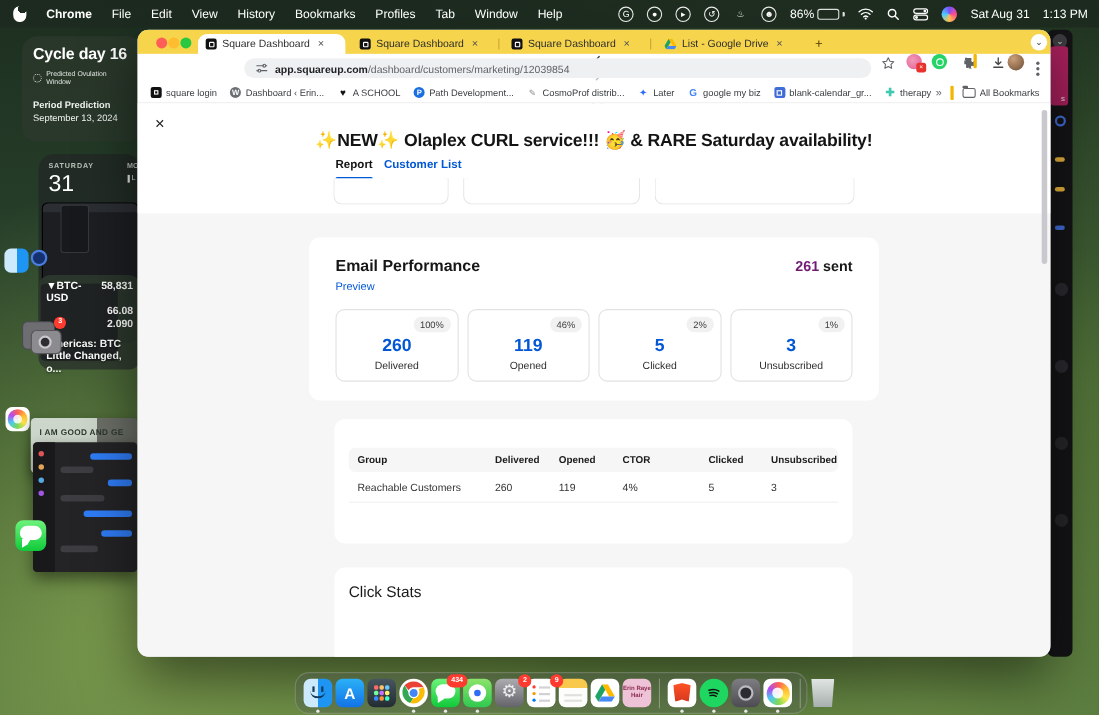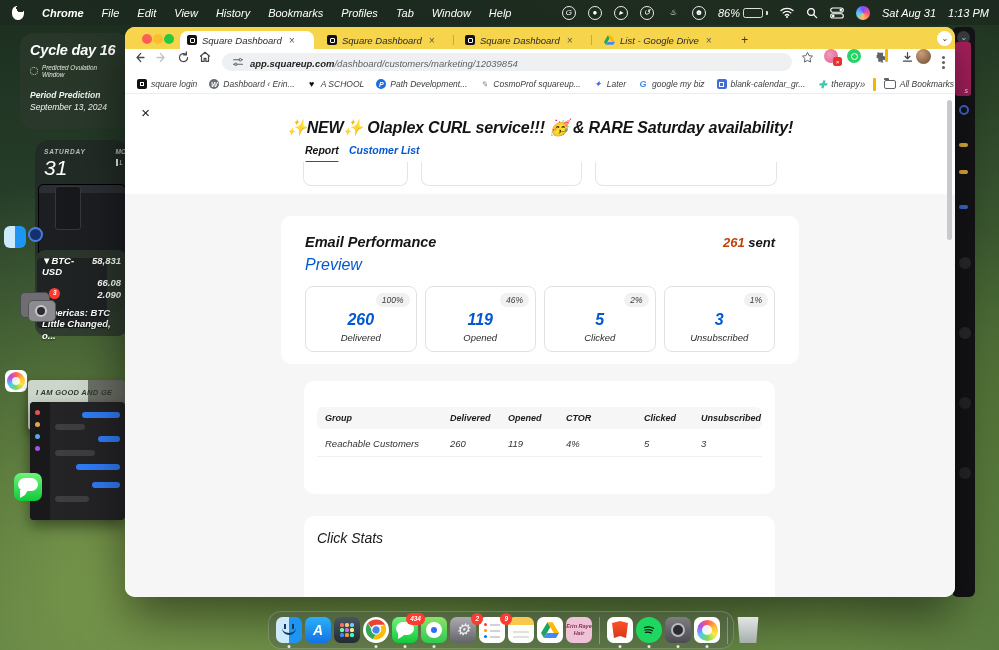--- a/index.html
+++ b/index.html
@@ -1,19 +1,19 @@
 <!DOCTYPE html>
 <html><head>
 <meta charset="utf-8">
 <style>
   * { margin:0; padding:0; box-sizing:border-box; }
   html,body { width:999px; height:650px; }
   body { font-family:"Liberation Sans", sans-serif; }
   .screen { position:relative; width:999px; height:650px; overflow:hidden; background:#203424; }
-  .abs { position:absolute;font-style:italic; }
+  .abs { position:absolute; }
 
   
   .wallpaper { inset:0; z-index:0;
     background:
       radial-gradient(circle at 12% 88%, rgba(168,199,94,.55), transparent 38%),
       radial-gradient(circle at 45% 96%, rgba(126,166,70,.6), transparent 42%),
       radial-gradient(circle at 82% 92%, rgba(140,175,80,.5), transparent 40%),
       radial-gradient(circle at 96% 55%, rgba(96,132,60,.5), transparent 35%),
       radial-gradient(circle at 70% 30%, rgba(60,92,48,.5), transparent 45%),
       linear-gradient(180deg,#1d2f20 0%, #27402a 35%, #33512c 65%, #47683a 100%);
@@ -109,21 +109,21 @@
   .tab.active { background:#fff; border-radius:8px 8px 0 0; font-weight:normal; }
   .tab .sq-ico { width:10px; height:10px; background:#111; border-radius:2px; position:relative; flex:none; }
   .tab .sq-ico::before { content:""; position:absolute; inset:2.5px; border:1.2px solid #fff; border-radius:1px; }
   .tab .x { color:#555; font-size:10px; margin-left:2px; }
   .tab-sep { position:absolute; top:8px; width:1px; height:10px; background:rgba(120,90,0,.35); }
   .newtab-btn { position:absolute; top:6px; font-size:12px; color:#4a3b00; }
   .tab-chevron { position:absolute; top:4px; width:15px; height:15px; background:#fff; border-radius:50%;
     display:flex; align-items:center; justify-content:center; font-size:8px; color:#333; }
   .gdrive-tri { width:11px; height:10px; flex:none; }
 
-  .toolbar { position:absolute; left:0; top:22px; right:0; height:26px; background:#fff; display:flex; align-items:flex-start; }
+  .toolbar { position:absolute; left:0; top:22px; right:0; height:26px; background:#fff; display:flex; align-items:center;flex-direction:column; }
   .nav-ic { width:16px; height:16px; margin-left:6px; display:flex; align-items:center; justify-content:center; }
   .urlpill { position:absolute; left:97px; top:4px; width:570px; height:18px; background:#eef0f2; border-radius:9px;
     display:flex; align-items:center; padding:0 10px; gap:6px; }
   .url-dom { font-size:9.5px; color:#202124; font-weight:bold; }
   .url-path { font-size:9.5px; color:#5f6368; }
   .ext { width:14px; height:14px; border-radius:50%; position:relative; }
   .ext-pink { background:radial-gradient(circle at 40% 40%, #f29ab9, #df5b93); }
   .ext-pink .xb { position:absolute; right:-4px; bottom:-3px; width:9px; height:9px; background:#e8322e; border-radius:2.5px;
     color:#fff; font-size:6px; display:flex; align-items:center; justify-content:center; }
   .ext-green { background:#25d366; }
@@ -148,22 +148,22 @@
   .ptab.report { left:180px; color:#141414; }
   .ptab.report::after { content:""; position:absolute; left:0; right:0; bottom:-8px; height:3px; background:#0257d5; border-radius:2px; }
   .ptab.custlist { left:224px; color:#0257d5; }
   .partial-card { position:absolute; top:68px; height:24px; border:1px solid #e4e4e4; border-top:none; border-radius:0 0 8px 8px; background:#fff; }
 
   .card { position:absolute; background:#fff; border-radius:10px; }
   .ep-card { left:156px; top:122px; width:518px; height:148px; padding:18px 24px; }
   .ep-head { display:flex; justify-content:space-between; align-items:baseline; }
   .ep-title { font-size:14.5px; font-weight:bold; color:#161616; }
   .ep-sent { font-size:13px; font-weight:bold; color:#161616; }
-  .ep-sent b { color:#c2410c; }
-  .ep-preview { font-size:16px; color:#0257d5; margin-top:6px; display:inline-block; }
+  .ep-sent b { color:#701a75; }
+  .ep-preview { font-size:10px; color:#0257d5; margin-top:6px; display:inline-block; }
   .statrow { display:flex; gap:8px; margin-top:12px; }
   .statbox { flex:1; border:1px solid #e2e2e2; border-radius:8px; height:66px; position:relative; text-align:center; }
   .statbox .pct { position:absolute; right:6px; top:6px; background:#f1f1f1; border-radius:8px; font-size:8.5px; color:#3c3c3c; padding:2px 6px; }
   .statbox .val { position:absolute; left:0; right:0; top:24px; font-size:16px; font-weight:bold; color:#0257d5; }
   .statbox .lbl { position:absolute; left:0; right:0; top:45px; font-size:9.5px; color:#2d2d2d; }
 
   .sg-card { left:179px; top:287px; width:471px; height:113px; padding:14px 13px; }
   .card-h2 { font-size:14px; font-weight:500; color:#1a1a1a; }
   .thead { position:relative; margin-top:12px; height:22px; background:#f6f6f6; border-radius:6px; }
   .thead span { position:absolute; top:6px; font-size:9px; font-weight:bold; color:#1b1b1b; }
@@ -418,21 +418,21 @@
       <span class="bm">
         <span class="bm-ic" style="color:#111;">♥</span>
         <span>A SCHOOL</span>
       </span>
       <span class="bm">
         <span class="bm-ic" style="background:#1b6fe0;border-radius:50%;color:#fff;font-size:7px;font-weight:bold;">P</span>
         <span>Path Development...</span>
       </span>
       <span class="bm">
         <span class="bm-ic" style="color:#8d8d92;font-size:8px;">✎</span>
-        <span>CosmoProf squareup...</span>
+        <span>CosmoProf distrib...</span>
       </span>
       <span class="bm">
         <span class="bm-ic" style="color:#2f6df6;font-size:9px;">✦</span>
         <span>Later</span>
       </span>
       <span class="bm">
         <span class="bm-ic" style="color:#4285f4;font-weight:bold;font-size:9px;">G</span>
         <span>google my biz</span>
       </span>
       <span class="bm">

